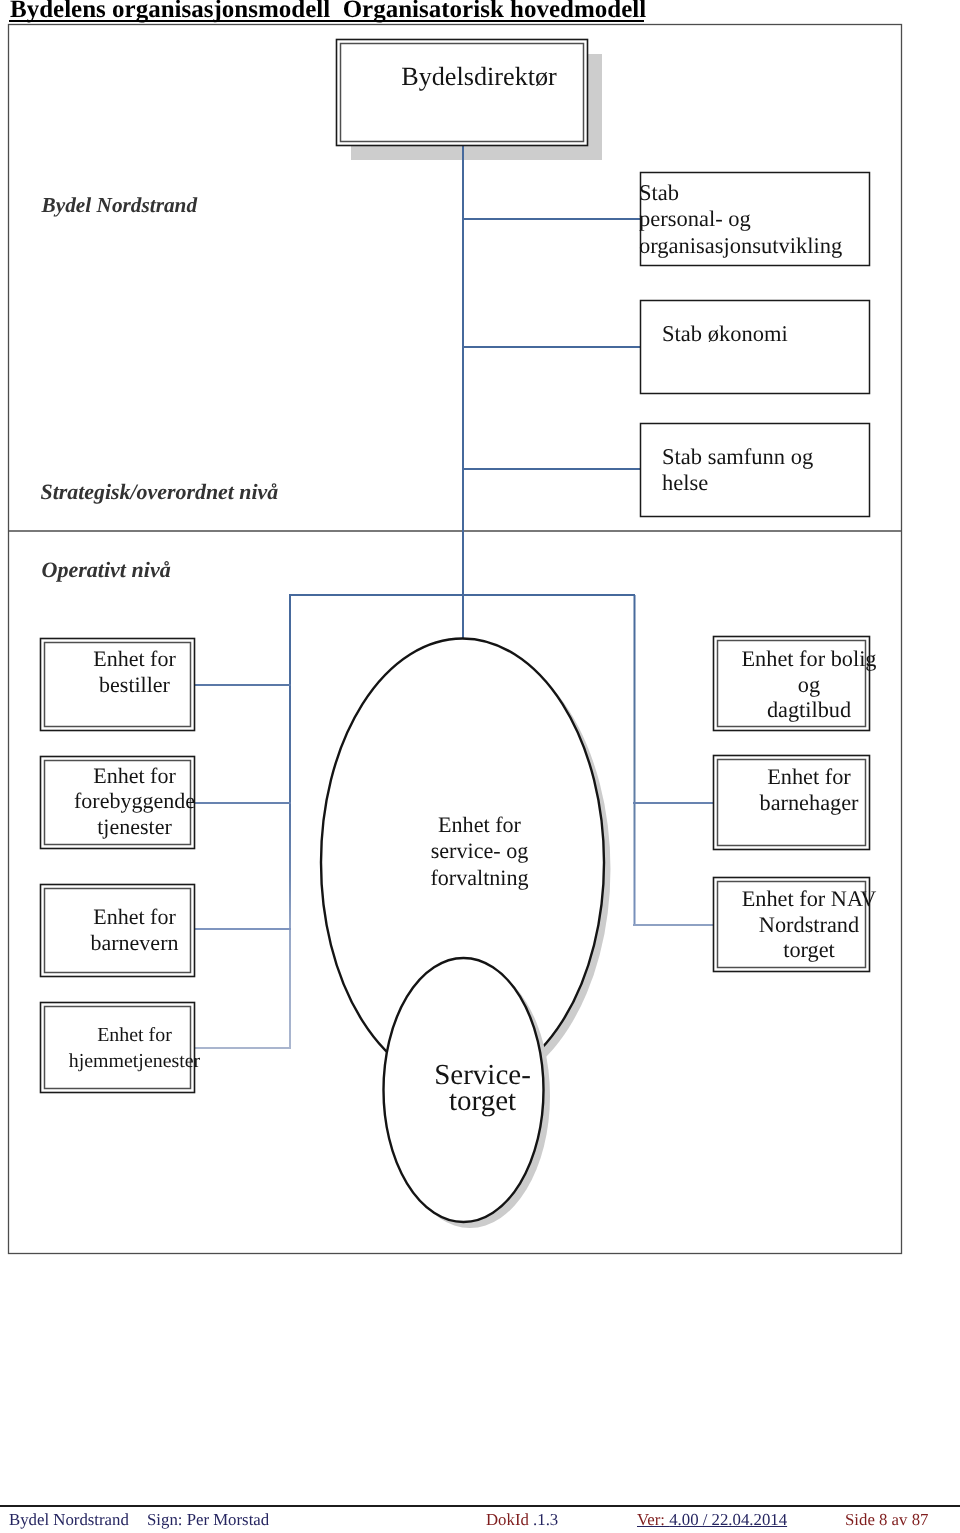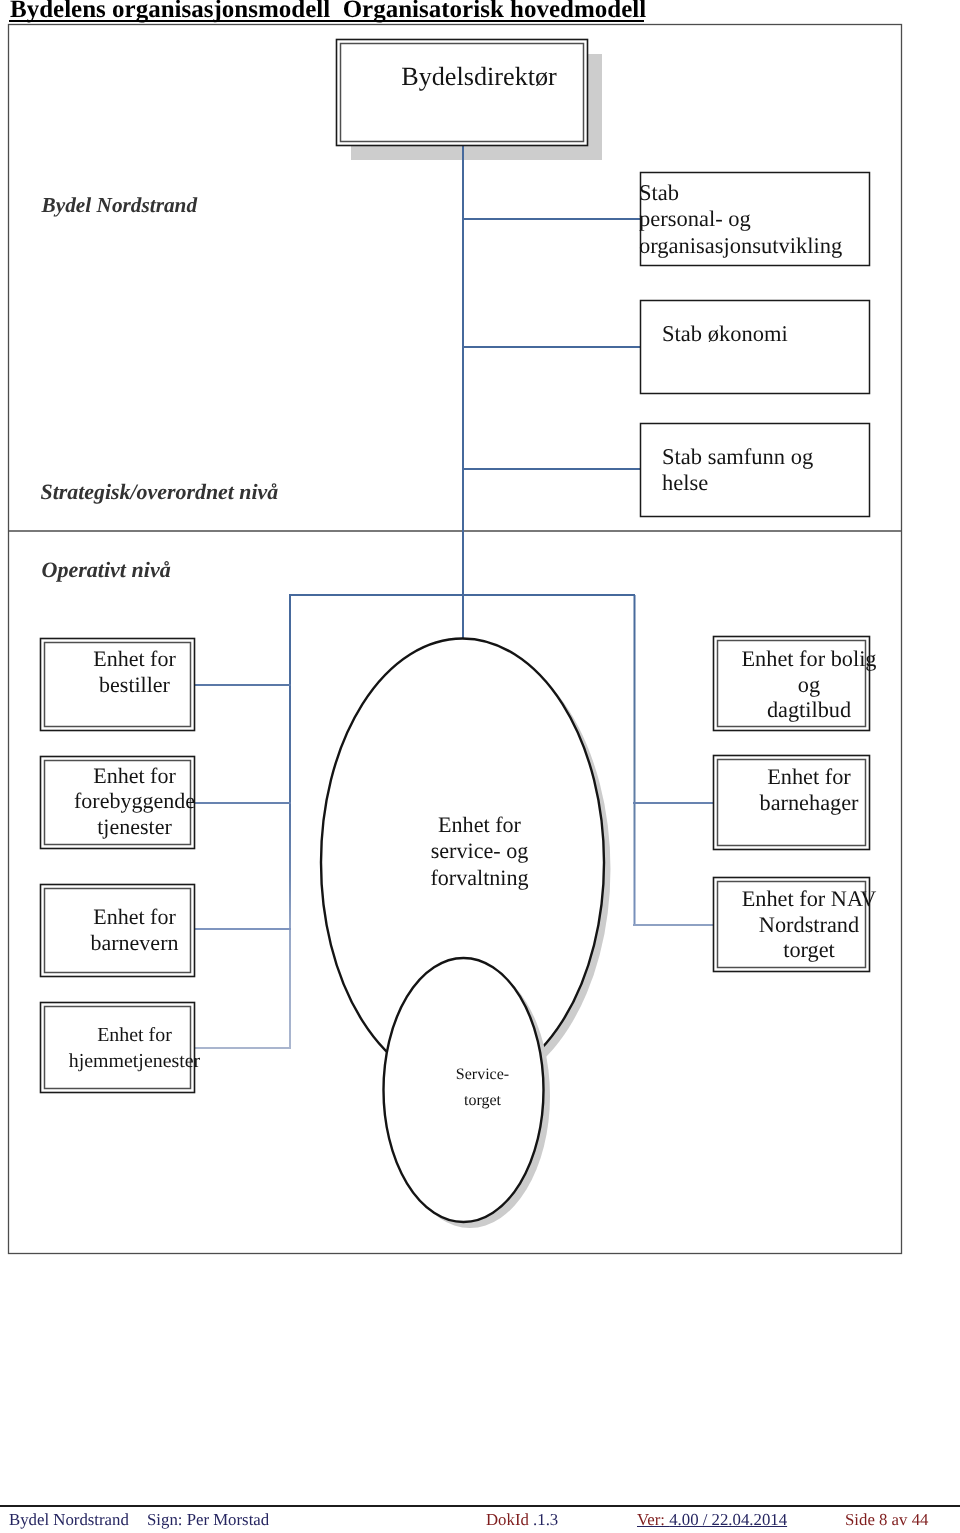--- a/index.html
+++ b/index.html
@@ -170,23 +170,23 @@
     <div>Enhet for NAV</div>
     <div>Nordstrand</div>
     <div>torget</div>
   </div>
 
 <div class="dtxt ctr" id="e1" style="left:385px;top:812px;width:155px;font-size:22.1px;line-height:26.4px">
     <div>Enhet for</div>
     <div>service- og</div>
     <div>forvaltning</div>
   </div>
-<div class="dtxt ctr" id="e2" style="left:388px;top:1062px;width:155px;font-size:16px;line-height:26.3px">
+<div class="dtxt ctr" id="e2" style="left:388px;top:1062px;width:155px;font-size:29px;line-height:26.3px">
     <div>Service-</div>
     <div>torget</div>
   </div>
 
 <div id="footer-rule"></div>
 <div class="ft" id="ft-org">Bydel Nordstrand</div>
 <div class="ft" id="ft-sign">Sign: Per Morstad</div>
 <div class="ft" id="ft-dok"><span class="k">DokId </span><span>.1.3</span></div>
 <div class="ft" id="ft-ver"><span class="k">Ver: </span><span>4.00 / 22.04.2014</span></div>
-<div class="ft k" id="ft-page">Side 8 av 44</div>
+<div class="ft k" id="ft-page">Side 8 av 87</div>
 
 </body></html>

